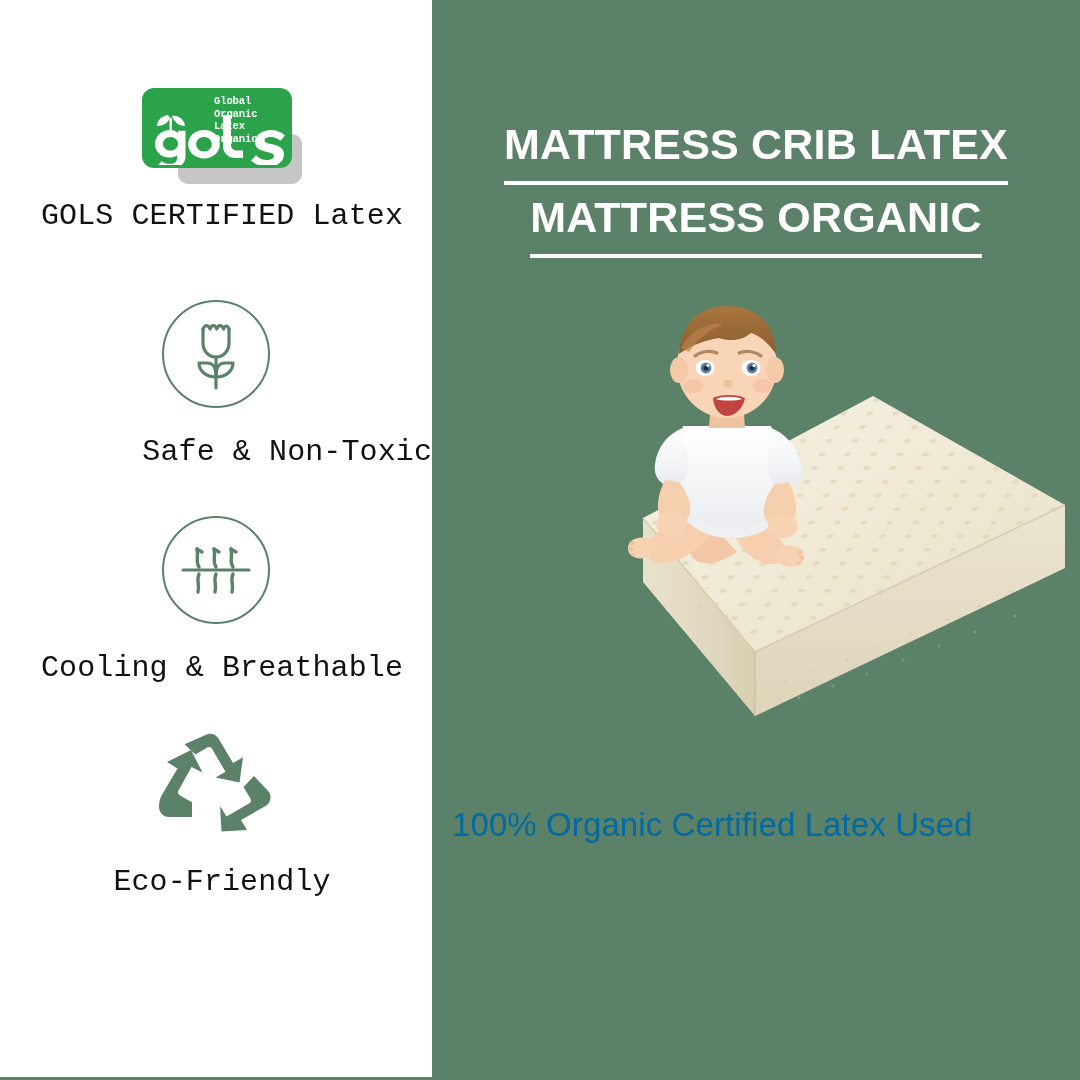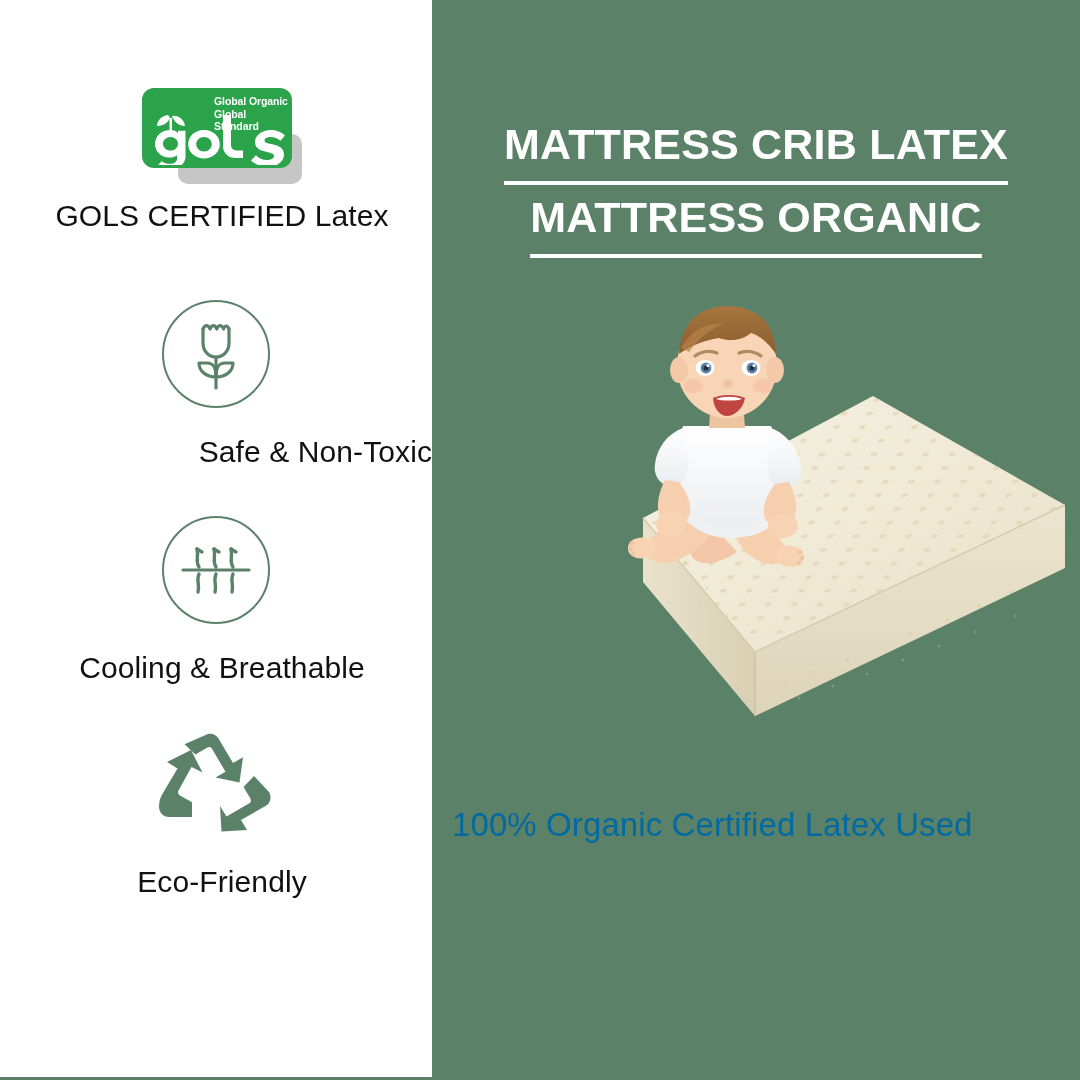--- a/index.html
+++ b/index.html
@@ -36,20 +36,21 @@
   }
 
   
   .left-panel {
     position:absolute;
     left:0; top:0;
     width:400px; height:1080px;
     display:flex;
     flex-direction:column;
     align-items:center;
+    font-family:Liberation Mono, monospace;
   }
 
   
   .gols-logo-wrap {
     position:absolute;
     left:142px; top:88px;
     width:160px; height:96px;
   }
   .gols-logo {
     position:relative;
@@ -210,21 +211,21 @@
                      C111.5 47 107.5 45.2 105 42.2 L100 47.4
                      C104 51.4 110 53.8 116.5 53.8 C126 53.8 133 48.6 133 41.5
                      C133 35.6 128.6 32.6 120.4 31.1 C115.8 30.2 113.5 29.2 113.5 27.4
                      C113.5 25.4 116 24 119.6 24 C123.4 24 126.8 25.4 129.4 27.8 L134 22.4
                      C130.2 18.9 125.4 17 120 17 Z"></path>
           </g>
         </svg>
 
         <div class="gols-std-text">
           <span>Global Organic</span><br>
-          <span>Global Standard</span>
+          <span>Latex Organic</span>
         </div>
       </div>
     </div>
 
     <div class="features">
 
       <div class="feature">
         <div class="feature-label">GOLS CERTIFIED Latex</div>
       </div>
 

